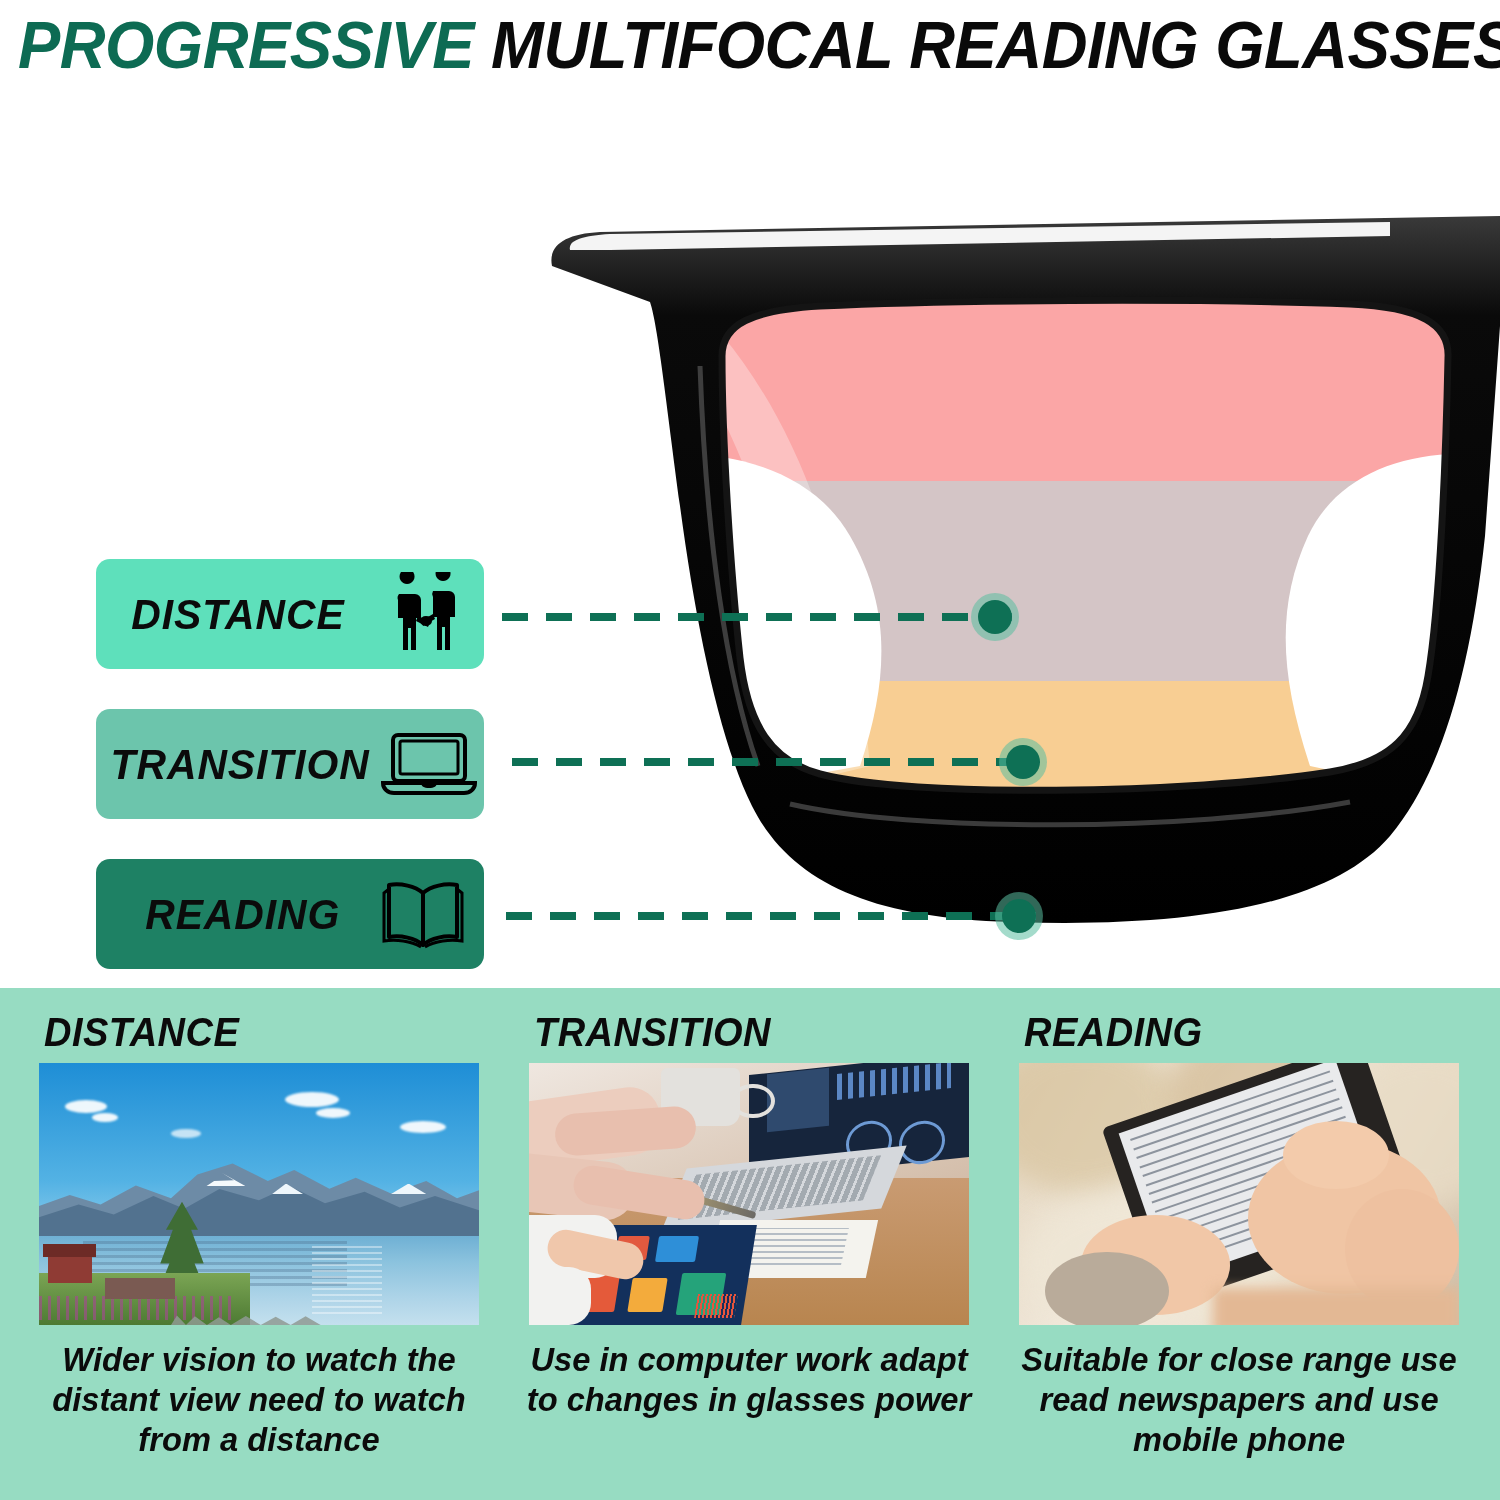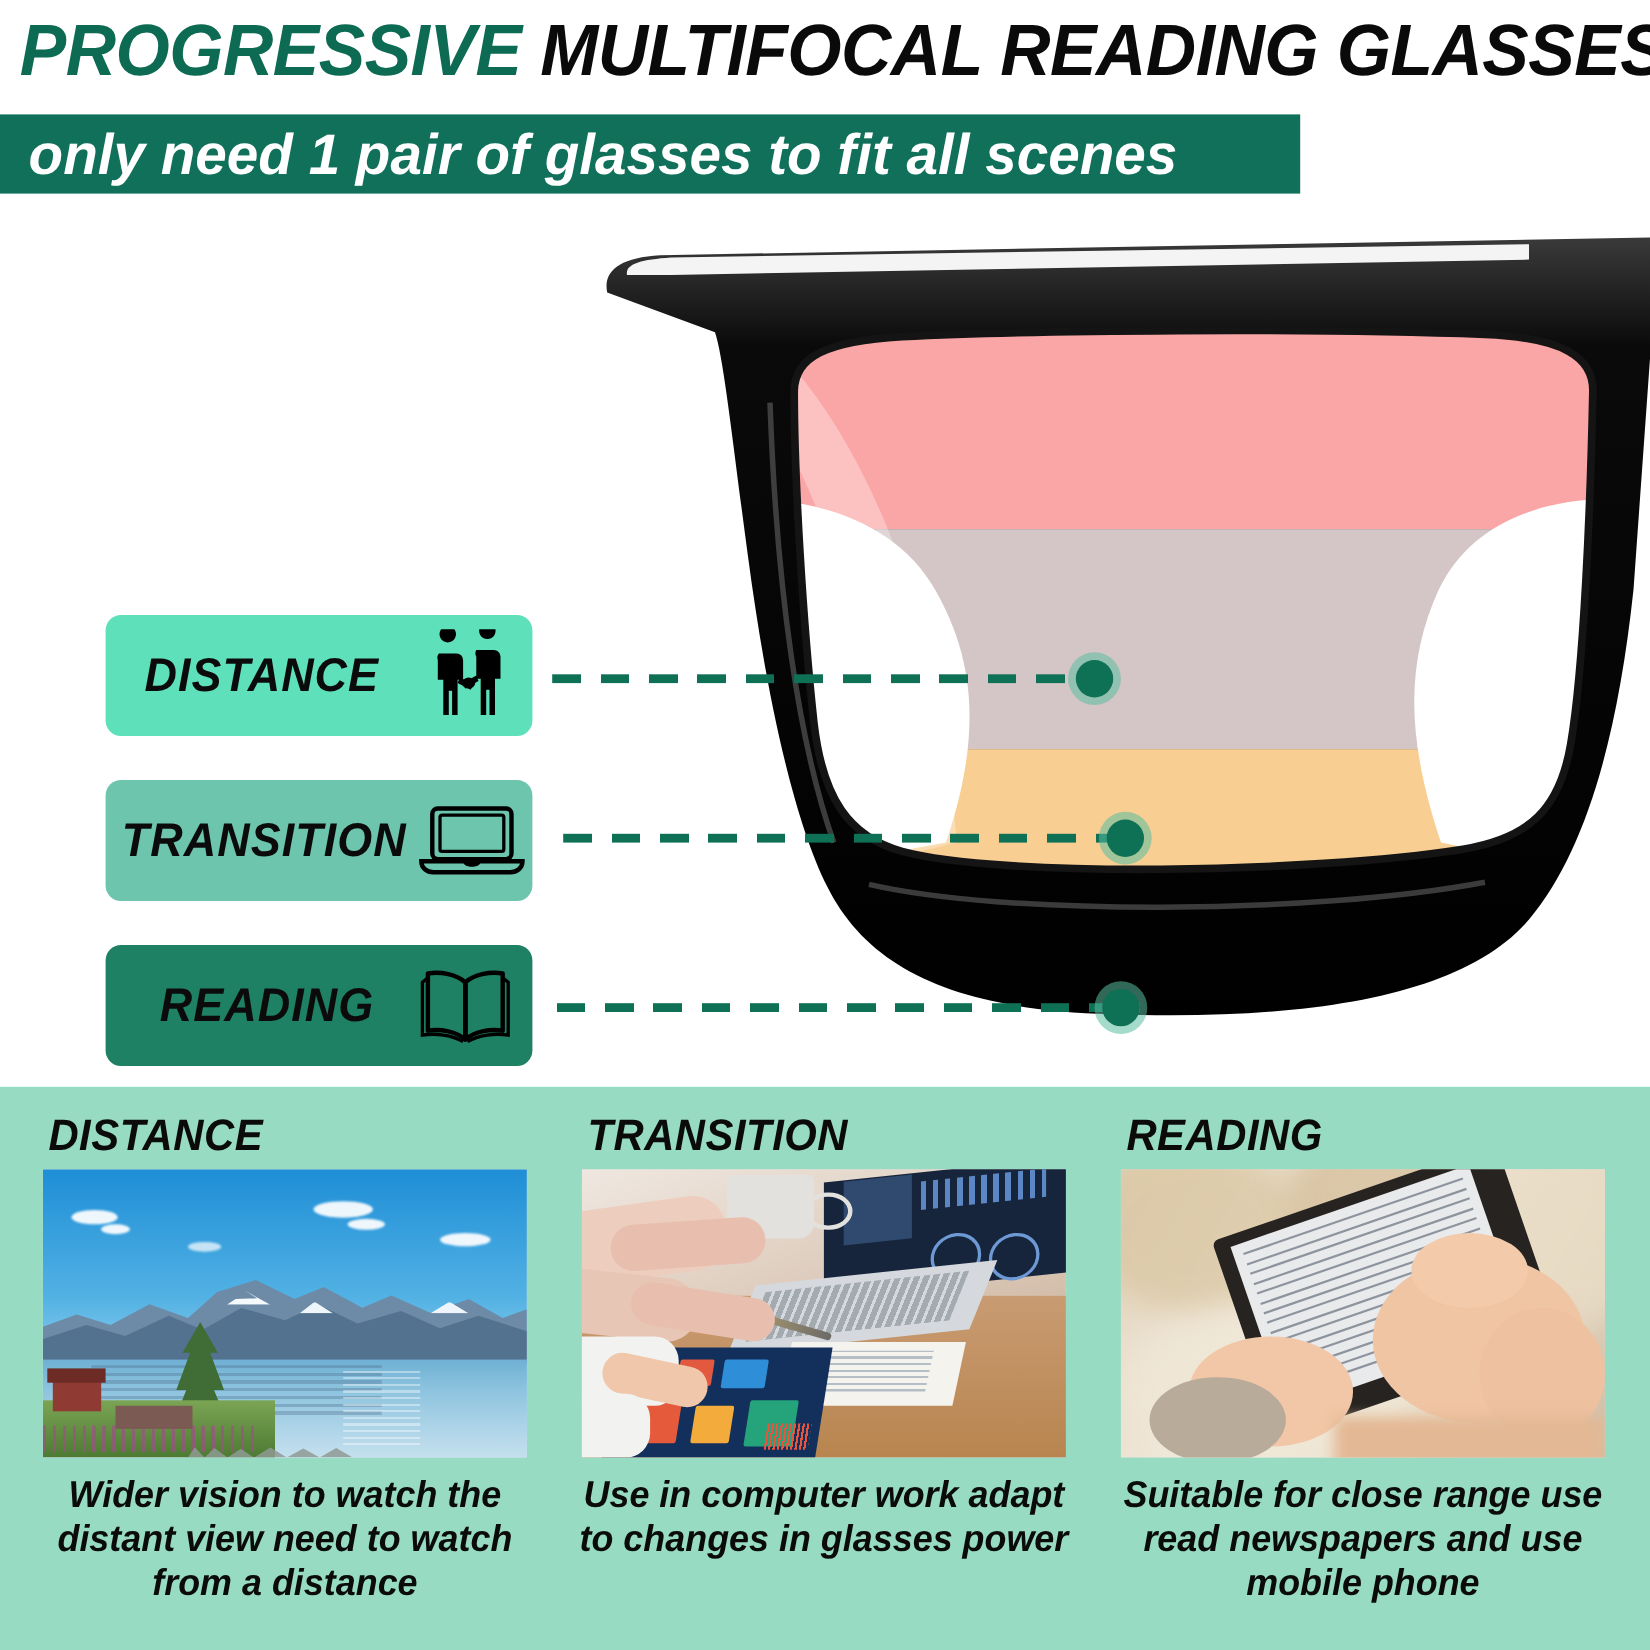--- a/index.html
+++ b/index.html
@@ -173,23 +173,20 @@
   .ph3-line{position:absolute;left:4%;width:92%;height:2px;background:#8d949e;}
   .ph3-hand{position:absolute;background:#efc4a5;border-radius:50%;}
 </style>
 </head>
 <body>
 
 <div id="header">
   <div id="title-line">
     <span class="w1">PROGRESSIVE </span>
     <span class="w2">MULTIFOCAL READING GLASSES</span>
-  </div>
-  <div id="subtitle-bar">
-    <div id="subtitle-text">only need 1 pair of glasses to fit all scenes</div>
   </div>
 </div>
 
 <div id="diagram">
 
   <svg id="glasses-svg" width="1010" height="760" viewBox="0 0 1010 760">
     <defs>
       <clipPath id="lensClip">
         <path d="M232,150 C232,118 262,104 330,100 C450,94 700,92 860,98
                  C930,101 960,118 958,152

